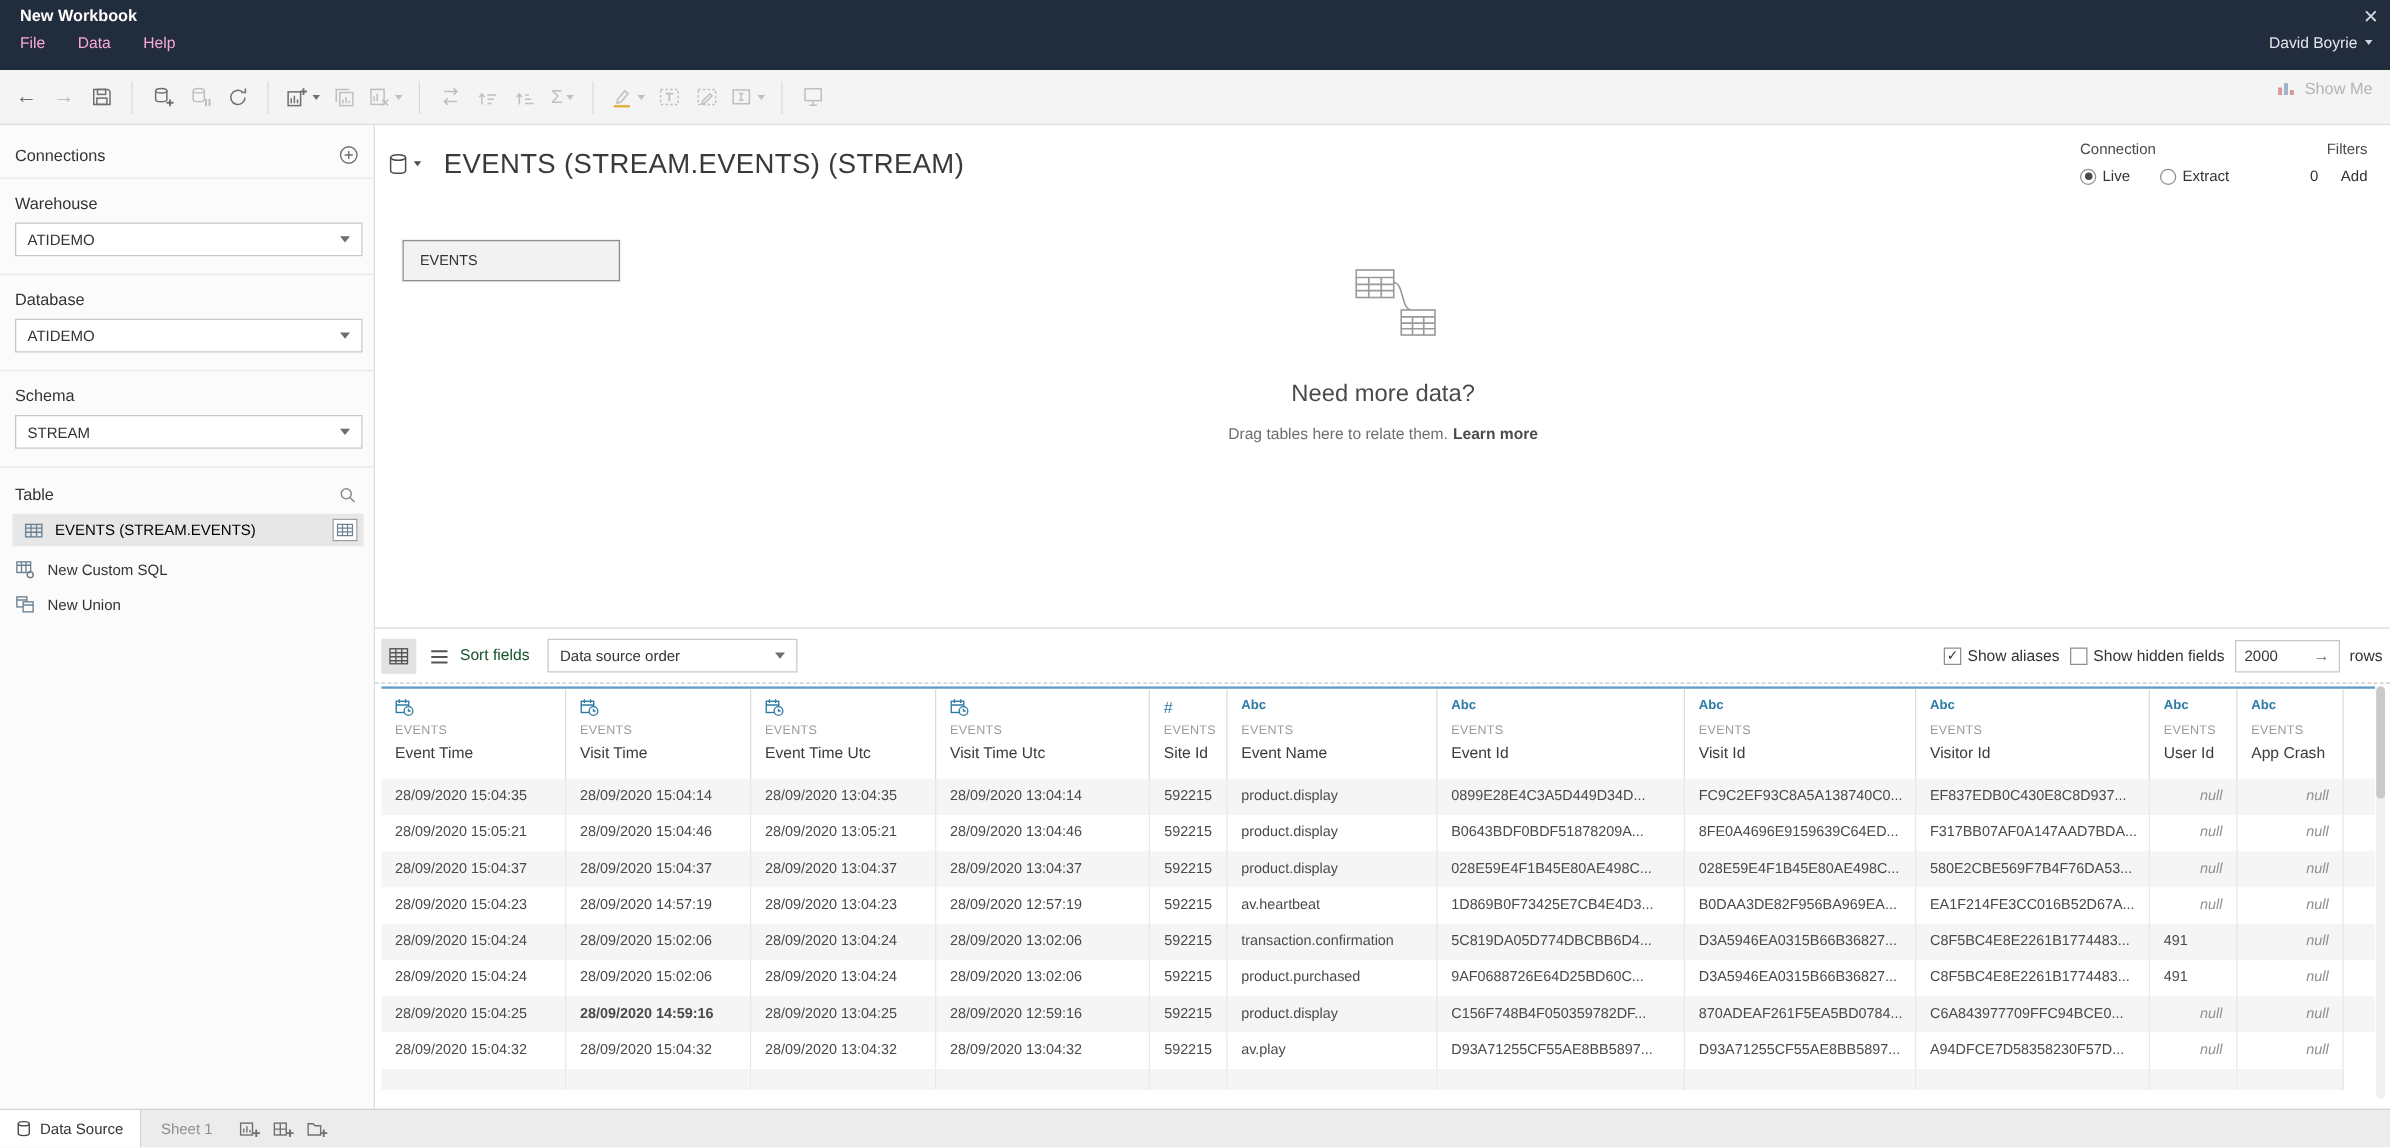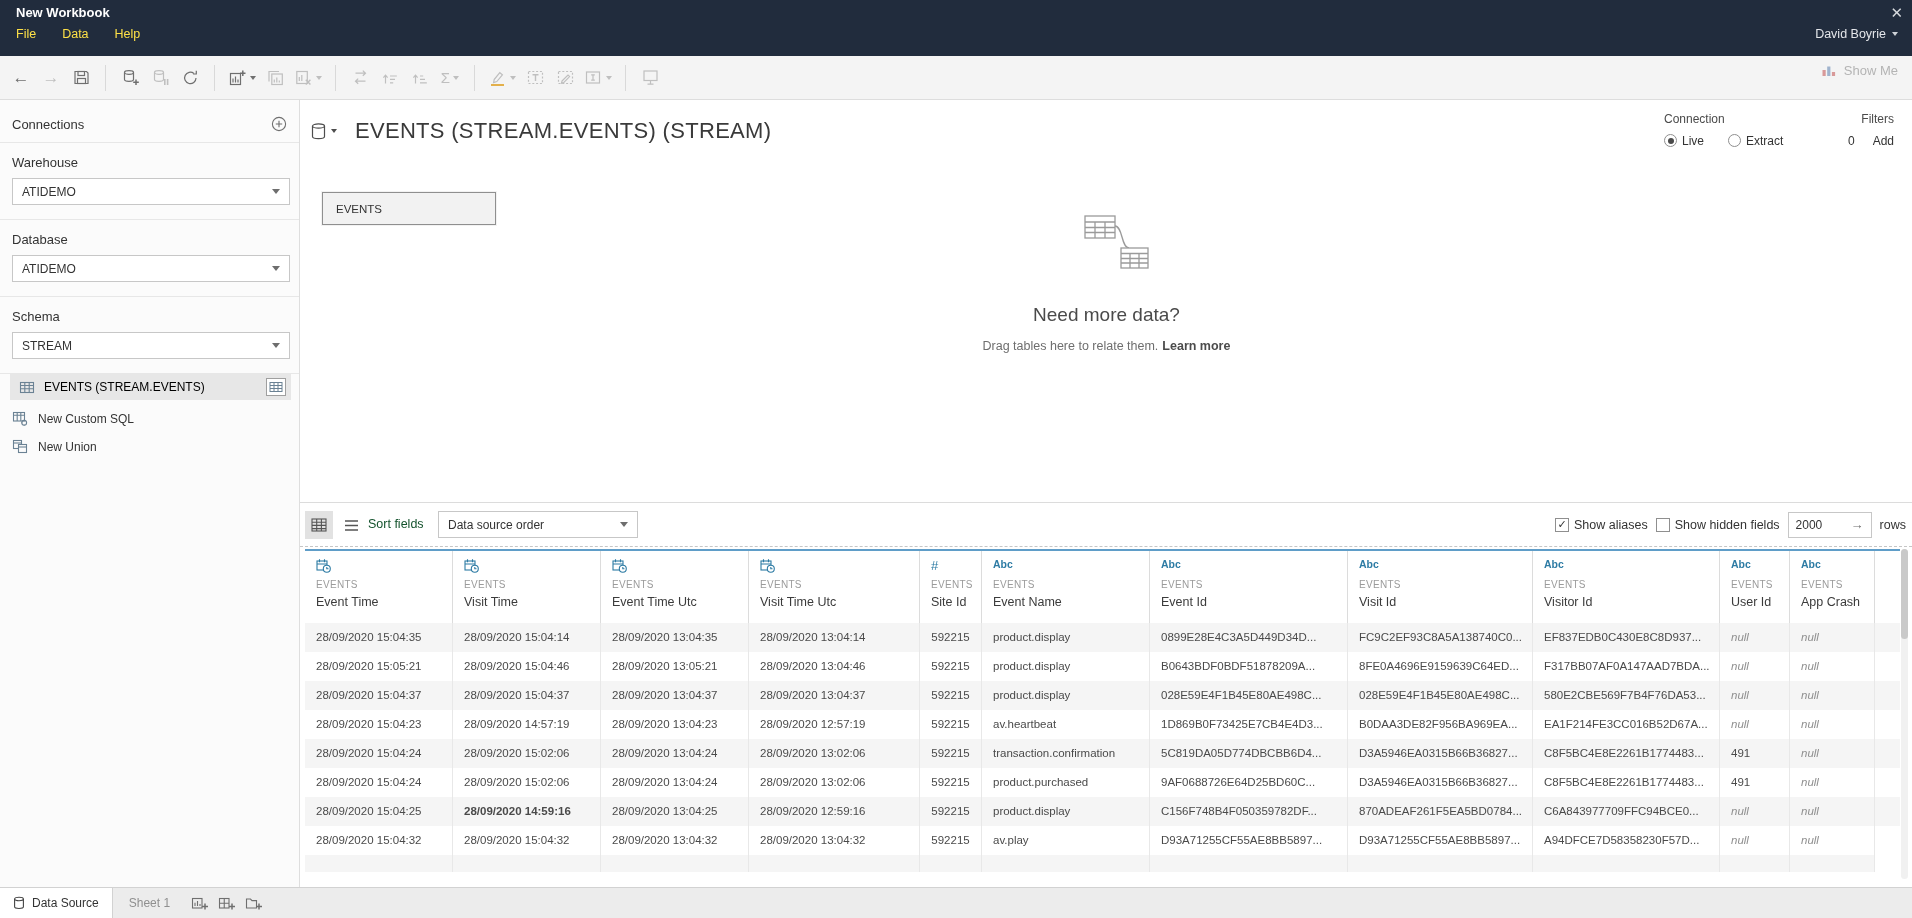--- a/index.html
+++ b/index.html
@@ -4,21 +4,21 @@
 <style>
   * { margin:0; padding:0; box-sizing:border-box; }
   html,body { width:1912px; height:918px; overflow:hidden; }
   body { font-family:"Liberation Sans", sans-serif; background:#fff; }
   #app { position:relative; width:1912px; height:918px; background:#fff; }
 
   
   .titlebar { position:absolute; left:0; top:0; width:1912px; height:56px; background:#212c3d; color:#e9ebee; }
   .tb-title { position:absolute; left:16px; top:5px; font-size:13px; font-weight:bold; color:#fff; }
   .tb-close { position:absolute; right:9px; top:4px; font-size:15px; color:#d6d9dd; cursor:default; }
-  .tb-menus { position:absolute; left:16px; top:27px; display:flex; gap:26px; font-size:12.5px; color:#fde047; }
+  .tb-menus { position:absolute; left:16px; top:27px; display:flex; gap:26px; font-size:12.5px; color:#f9a8d4; }
   .tb-user { position:absolute; right:14px; top:27px; font-size:12.5px; color:#e4e6ea; display:flex; align-items:center; gap:6px; }
   .caret-down-sm { width:0; height:0; border-left:3.5px solid transparent; border-right:3.5px solid transparent; border-top:4px solid #cfd3d8; }
 
   
   .toolbar { position:absolute; left:0; top:56px; width:1912px; height:44px; background:#f4f4f4; border-bottom:1px solid #ddd;
              display:flex; align-items:center; padding-left:6px; }
   .tbtn { height:30px; min-width:30px; padding:0 4px; display:flex; align-items:center; justify-content:center; color:#6f6f6f; }
   .tbtn.disabled { color:#bfbfbf; }
   .tbtn .glyph { font-size:17px; line-height:1; }
   .tsep { width:1px; height:26px; background:#d9d9d9; margin:0 9px; }
@@ -44,21 +44,21 @@
   .preview-btn { width:20px; height:18px; background:#fff; border:1px solid #9f9f9f; display:flex; align-items:center; justify-content:center; color:#6b8294; }
   .sb-action { display:flex; align-items:center; gap:10px; padding:11px 12px 2px 12px; font-size:12px; color:#333; }
   .sb-icon { color:#6b8294; display:flex; }
 
   
   .canvas { position:absolute; left:301px; top:100px; width:1611px; height:402px; background:#fff; }
   .cv-titlerow { position:absolute; left:9px; top:18px; display:flex; align-items:center; gap:8px; color:#4d4d4d; }
   .cv-title { font-size:22px; color:#3a3a3a; letter-spacing:.3px; margin-left:10px; }
   .cv-conn { position:absolute; right:18px; top:12px; width:230px; }
   .cv-conn-row1 { display:flex; justify-content:space-between; font-size:12px; color:#4a4a4a; }
-  .cv-conn-row2 { display:flex; margin-top:8px; font-size:12px; color:#333; }
+  .cv-conn-row2 { display:flex; align-items:center; margin-top:8px; font-size:12px; color:#333; }
   .radio { width:13px; height:13px; border-radius:50%; border:1px solid #8f8f8f; background:#fff; display:inline-flex; align-items:center; justify-content:center; margin-right:5px; }
   .radio.sel::after { content:""; width:6px; height:6px; border-radius:50%; background:#4a4a4a; }
   .filters-num { margin-left:auto; margin-right:18px; }
   .node { position:absolute; left:21px; top:92px; width:174px; height:33px; background:#f2f2f2; border:1px solid #8f8f8f;
           box-shadow:0 0 0 1px rgba(0,0,0,.05); display:flex; align-items:center; padding-left:13px; font-size:11.5px; color:#333; }
   .empty-state { position:absolute; left:0; top:110px; width:1611px; text-align:center; }
   .empty-title { font-size:19px; color:#4a4a4a; margin-top:14px; }
   .empty-sub { font-size:12.5px; color:#6e6e6e; margin-top:13px; }
   .empty-link { font-weight:bold; color:#4c4c4c; margin-left:4px; }
 
@@ -83,21 +83,21 @@
   .gh-type .abc { font-size:10.5px; }
   .gh-type .hash { font-size:13px; font-weight:normal; }
   .gh-table { font-size:10px; color:#9b9b9b; margin-top:4px; letter-spacing:.3px; }
   .gh-name { font-size:12.5px; color:#3b3b3b; margin-top:5px; white-space:nowrap; }
   .grid-body .g-row { display:flex; height:29px; }
   .g-row.odd { background:#f5f5f5; }
   .g-row.even { background:#fff; }
   .g-cell { height:29px; line-height:29px; padding:0 11px; font-size:11.5px; color:#4a4a4a; border-right:1px solid #e8e8e8;
             white-space:nowrap; overflow:hidden; }
   .g-cell.num { text-align:center; }
-  .g-cell.null { text-align:left; font-style:italic; color:#8f8f8f; }
+  .g-cell.null { text-align:right; font-style:italic; color:#8f8f8f; }
   .g-row.partial { height:17px; overflow:hidden; }
   .g-row.partial .g-cell { background:#f5f5f5; }
   .vscroll { position:absolute; right:4px; top:46px; width:7px; height:330px; background:#f1f1f1; border-radius:4px; }
   .vscroll .thumb { position:absolute; left:0; top:0; width:7px; height:90px; background:#c9c9c9; border-radius:4px; }
 
   
   .statusbar { position:absolute; left:0; top:887px; width:1912px; height:31px; background:#ececec; border-top:1px solid #d2d2d2; display:flex; align-items:stretch; }
   .tab { display:flex; align-items:center; gap:7px; padding:0 13px; font-size:12px; }
   .tab.active { background:#fff; color:#333; border-right:1px solid #d2d2d2; }
   .tab.inactive { color:#8f8f8f; padding:0 16px; }
@@ -310,20 +310,29 @@
     </div>
     <hr class="sb-sep">
     <div class="sb-section">
       <div class="sb-label">Schema</div>
       <div class="sb-select">
         <span>STREAM</span>
         <span class="sel-caret"></span>
       </div>
     </div>
     <hr class="sb-sep">
+    <div class="tbl-head">
+      <span class="sb-h">Table</span>
+      <span style="color:#8a8a8a">
+        <svg width="14" height="14" viewBox="0 0 14 14" fill="none" stroke="currentColor" stroke-width="1.2">
+            <circle cx="6" cy="6" r="4"></circle>
+            <path d="M9 9 l3.6 3.6"></path>
+          </svg>
+      </span>
+    </div>
     <div class="tbl-item">
       <span class="sb-icon">
         <svg width="16" height="15" viewBox="0 0 16 15" fill="none" stroke="currentColor" stroke-width="1.1">
             <rect x="1.5" y="2.5" width="13" height="10"></rect>
             <path d="M1.5 5.5 h13 M1.5 8.8 h13 M5.8 2.5 v10 M10.2 2.5 v10"></path>
           </svg>
       </span>
       <span class="tbl-item-label">EVENTS (STREAM.EVENTS)</span>
       <span class="preview-btn">
         <svg width="14" height="12" viewBox="0 0 14 12" fill="none" stroke="currentColor" stroke-width="1">

